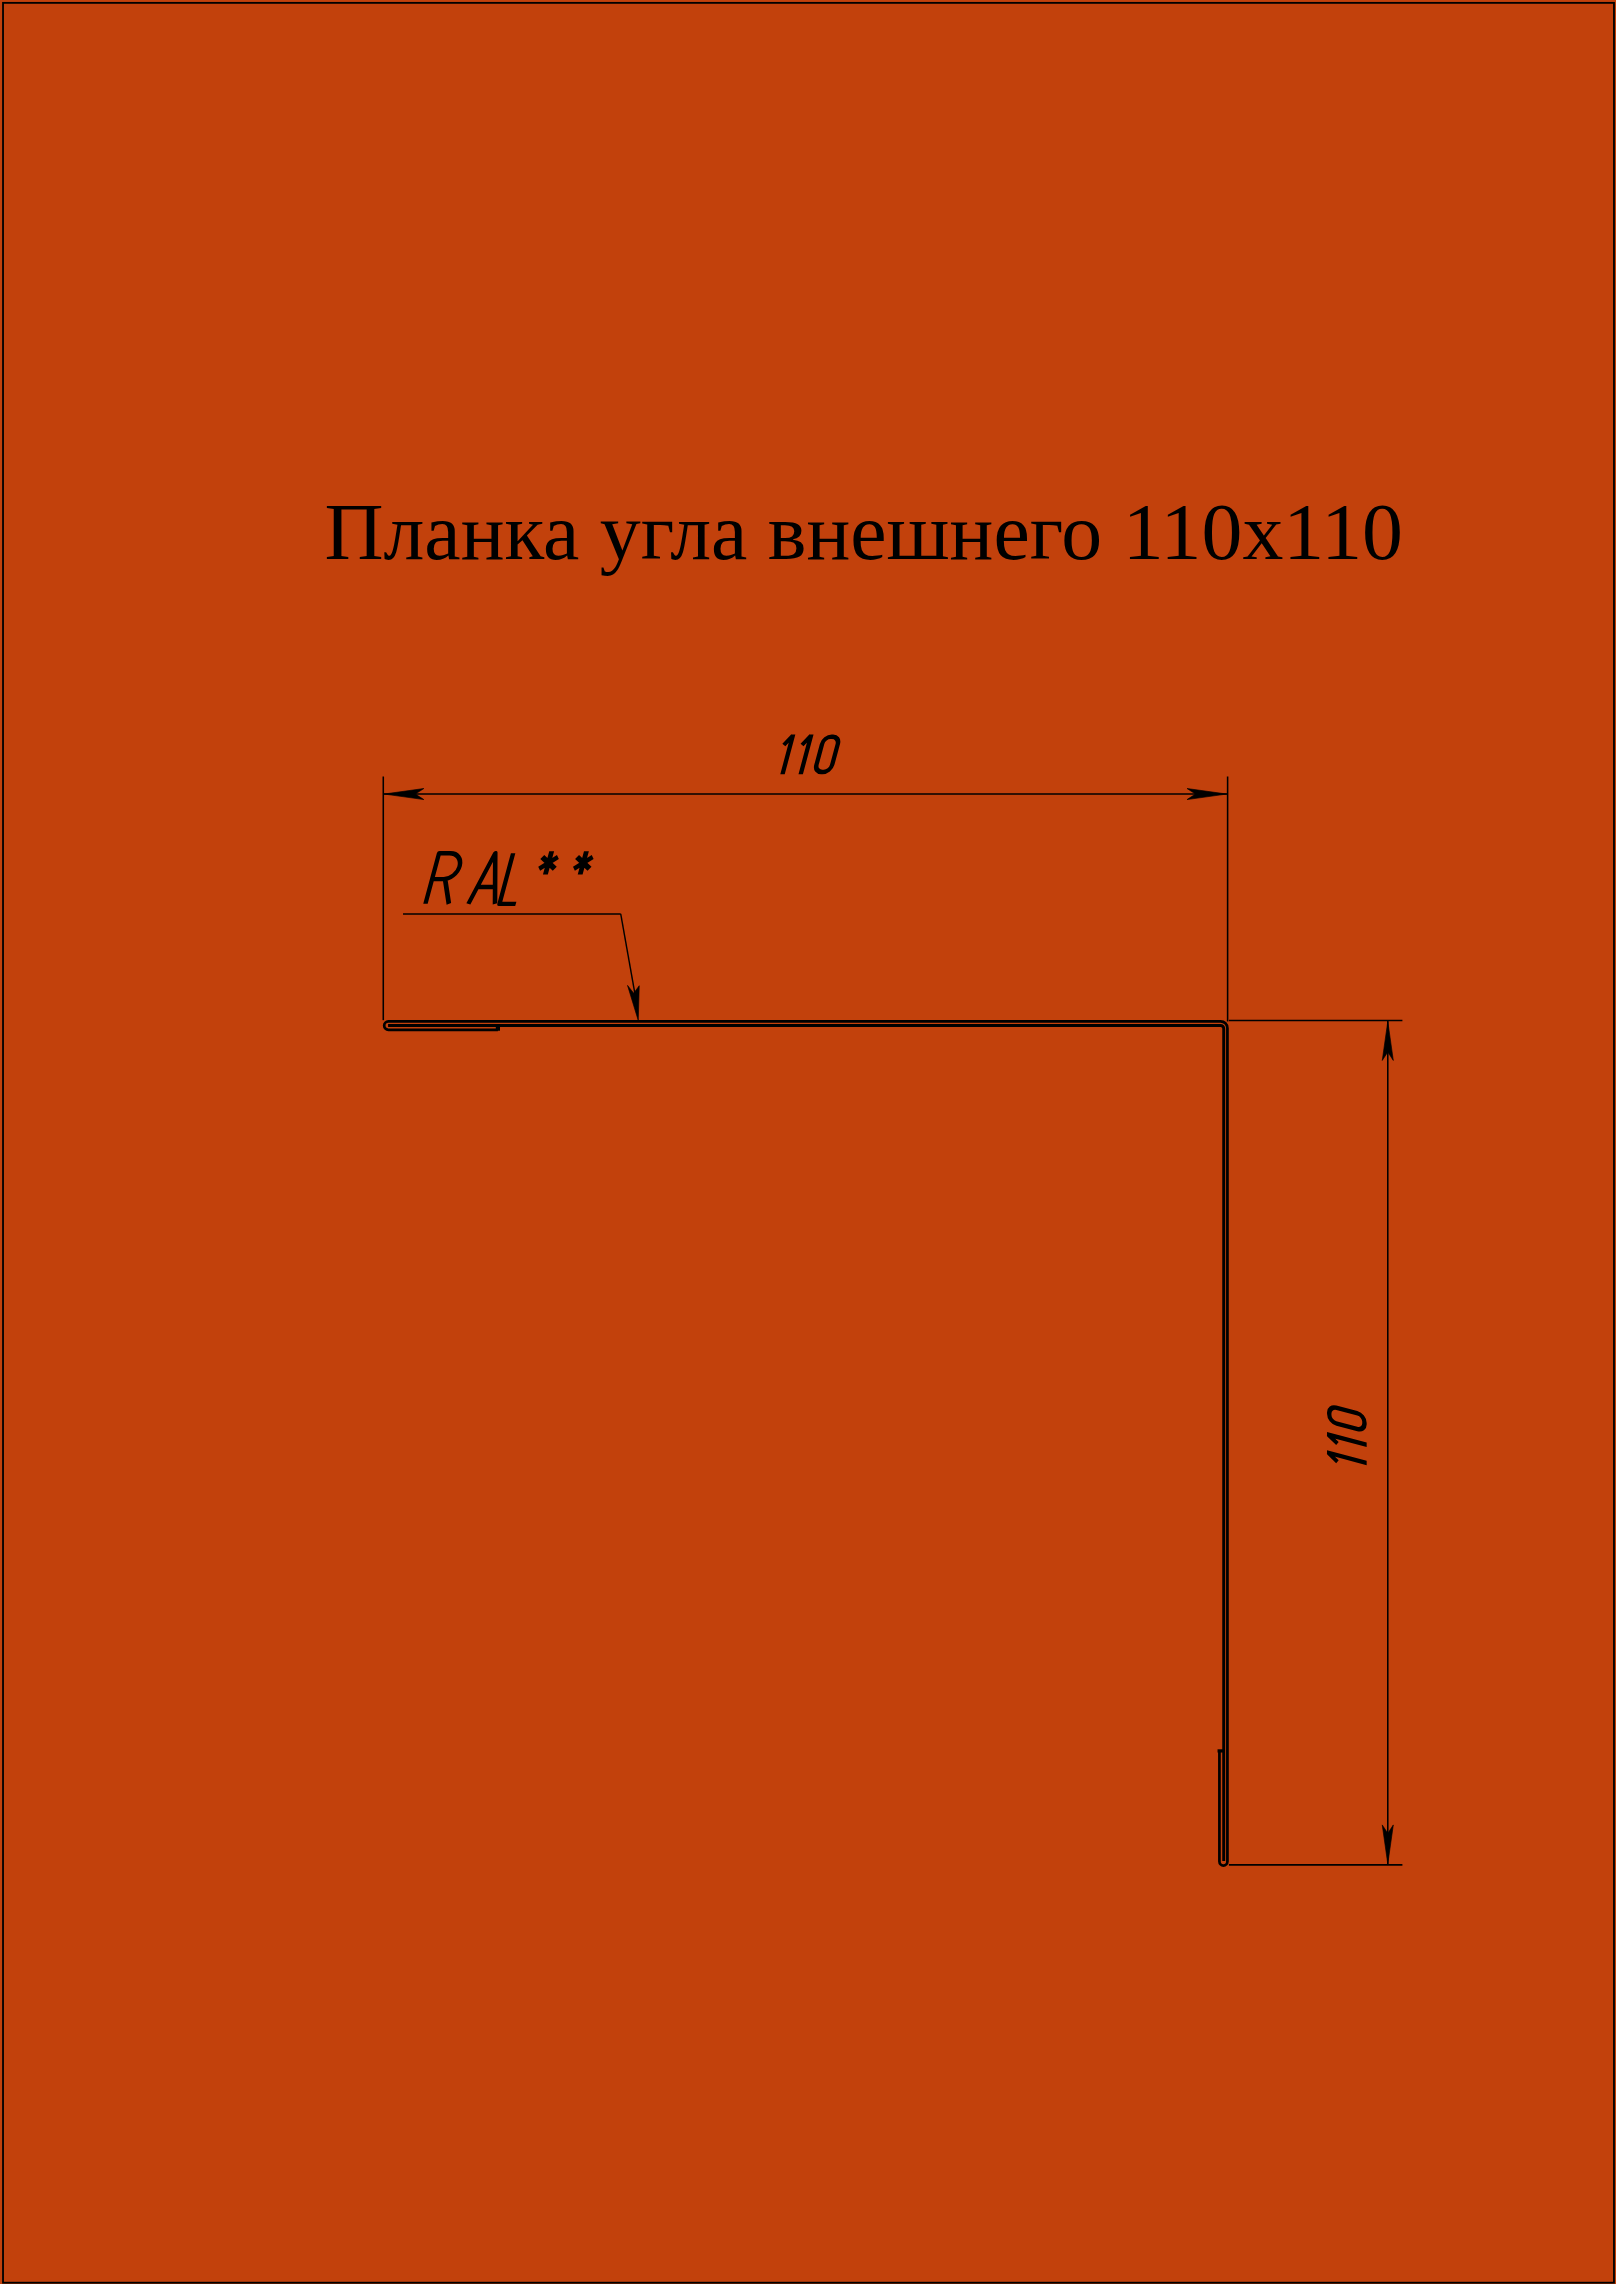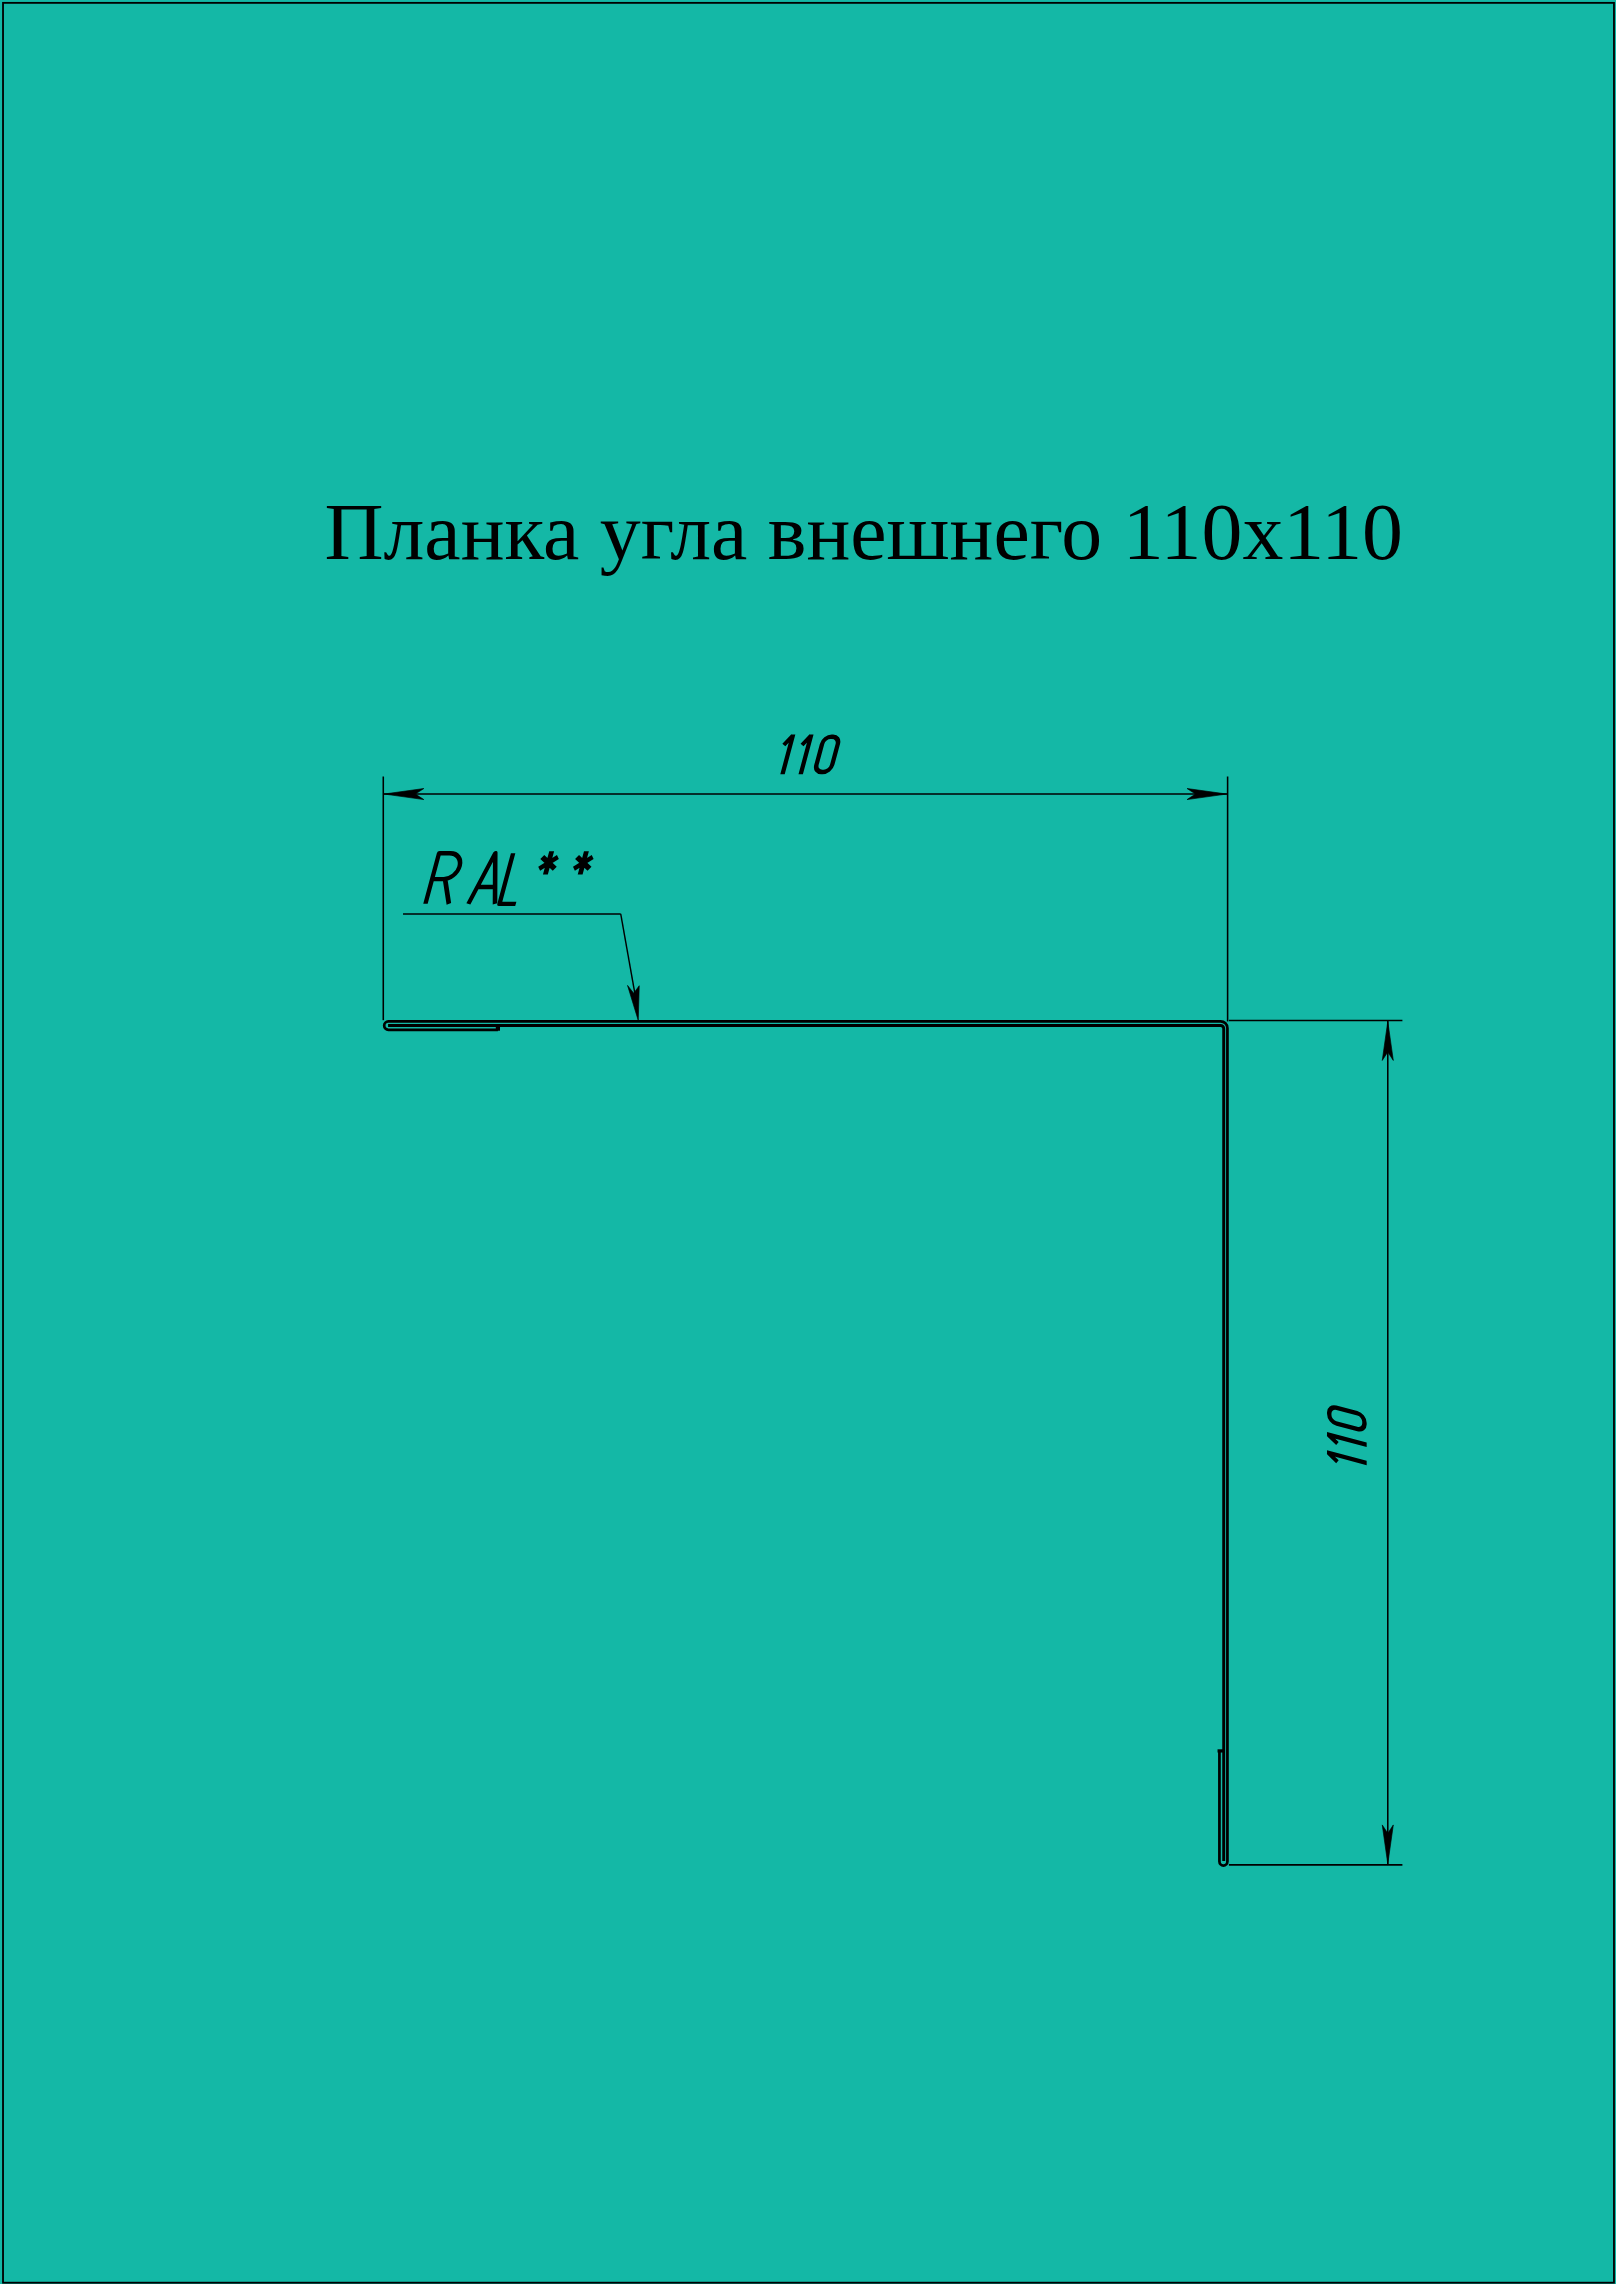--- a/index.html
+++ b/index.html
@@ -1,16 +1,16 @@
 <!DOCTYPE html>
 <html style="font-size:10.4px"><head>
 <meta charset="utf-8">
 <style>
   html,body{margin:0;padding:0;background:#ffffff;}
-  .page{position:relative;width:1617px;height:2284px;background:#14b8a6;overflow:hidden;}
+  .page{position:relative;width:1617px;height:2284px;background:#c2410c;overflow:hidden;}
   svg{position:absolute;left:0;top:0;}
   text{fill:#000000;}
 </style>
 </head>
 <body>
 <div class="page">
 <svg width="1617" height="2284" viewBox="0 0 2488 3515" xmlns="http://www.w3.org/2000/svg">
   <defs>
     <g id="g110" fill="none" stroke="#000" stroke-width="6.8" stroke-linecap="butt" stroke-linejoin="round">
       <path d="M 11,0 L 11,-61 M 11,-59.5 L 1,-45"></path>

